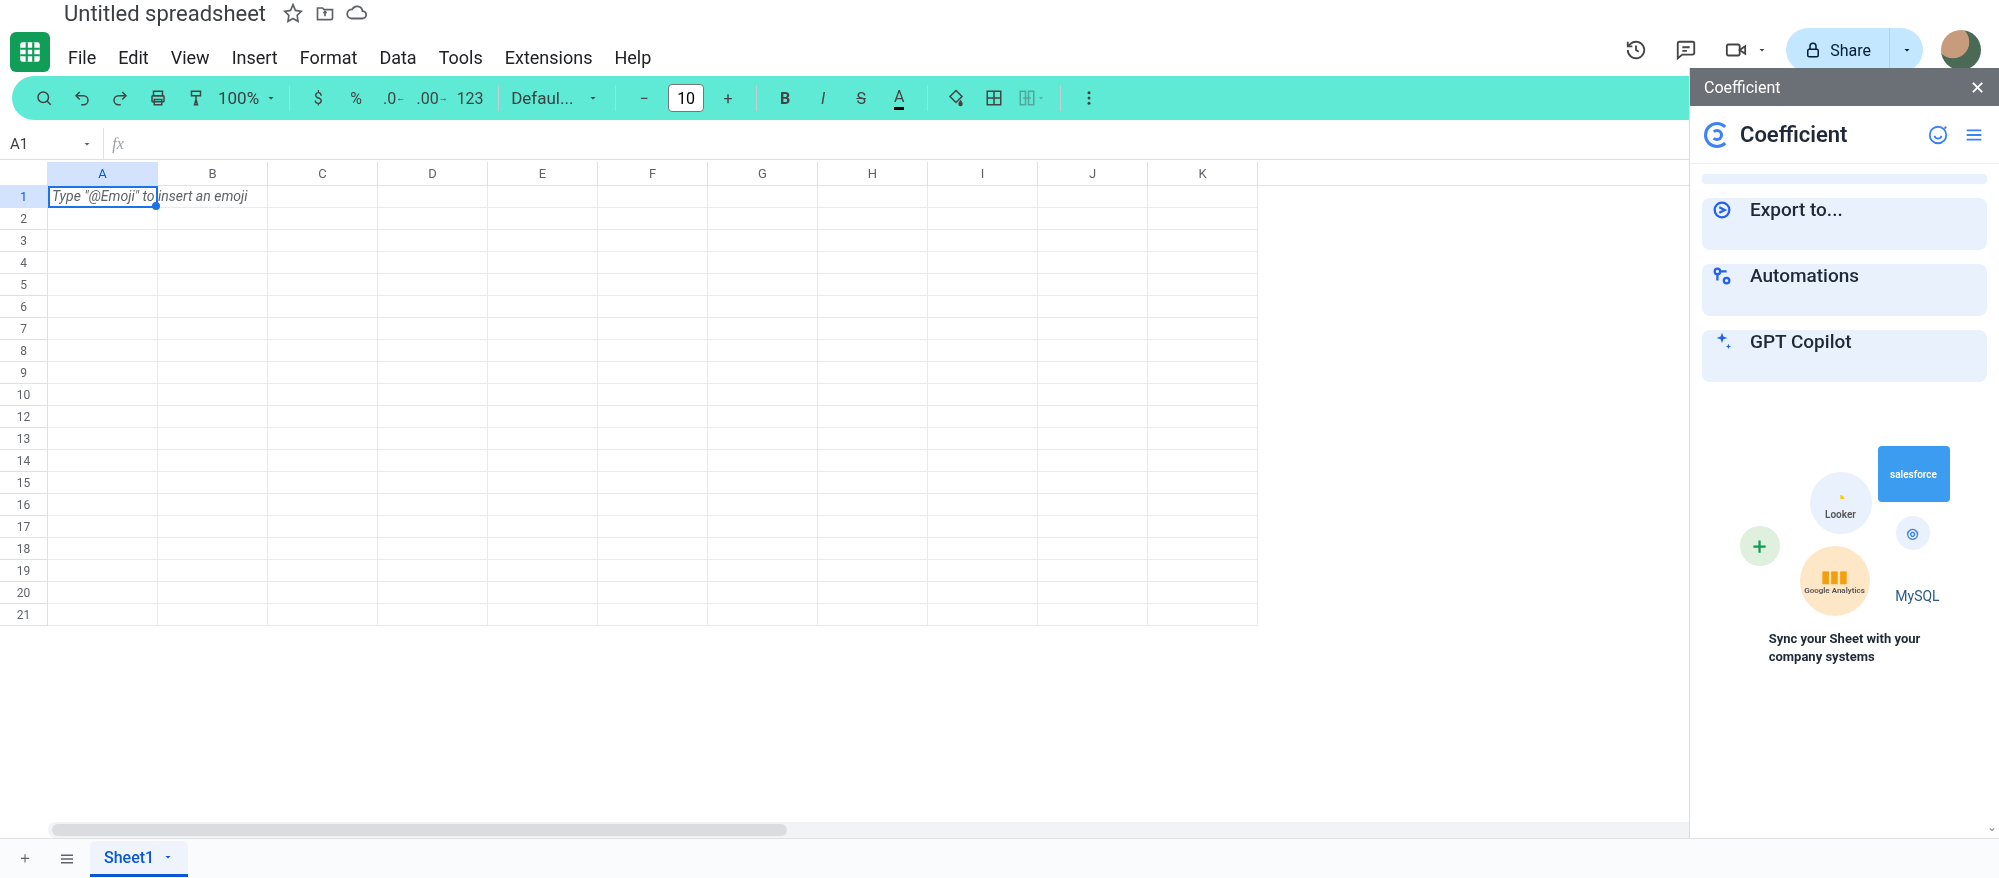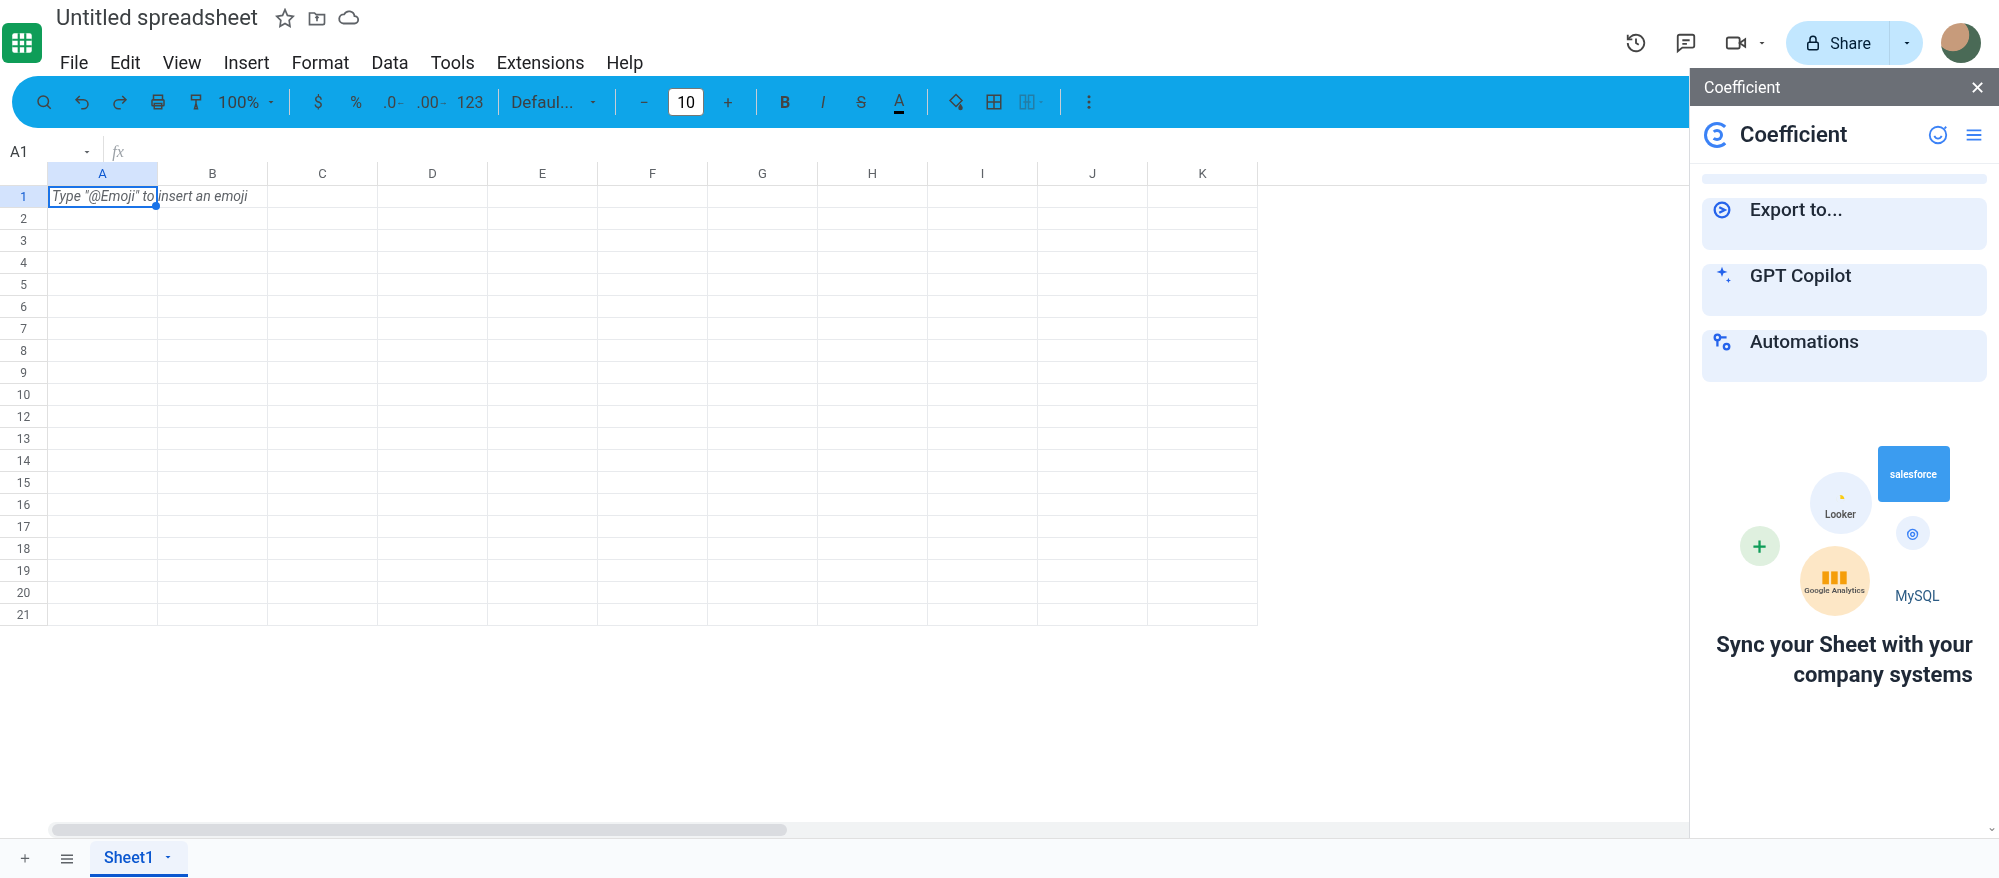--- a/index.html
+++ b/index.html
@@ -1,35 +1,35 @@
 <!DOCTYPE html>
 <html><head>
 <meta charset="utf-8">
 <style>
 *{box-sizing:border-box;margin:0;padding:0;font-family:"Google Sans",Roboto,Arial,sans-serif}
 body{background:#fff;overflow:hidden;height:878px;width:1999px;position:relative;transform-origin:top left}
 
-.titlebar{display:flex;align-items:center;padding:8px 18px 0 2px;height:72px}
+.titlebar{display:flex;align-items:flex-end;padding:8px 18px 0 10px;height:72px}
 .logo{width:40px;height:40px;border-radius:6px;background:#0f9d58;display:flex;align-items:center;justify-content:center;margin-right:8px;margin-top:6px}
 .logo svg{width:26px;height:26px}
 .title-col{flex:1;display:flex;flex-direction:column}
 .title-row{display:flex;align-items:center;gap:10px;height:28px}
 .doc-title{font-size:22px;color:#3c4043;padding:2px 6px}
 .title-icon{color:#5f6368;width:22px;height:22px;display:flex;align-items:center;justify-content:center;cursor:pointer}
 .menubar{display:flex;gap:2px;margin-top:16px}
 .menu-item{font-size:18px;color:#202124;padding:4px 10px;border-radius:4px;cursor:pointer}
 .title-right{display:flex;align-items:center;gap:18px;margin-top:6px}
 .tr-btn{width:32px;height:32px;display:flex;align-items:center;justify-content:center;color:#444;cursor:pointer;border-radius:50%}
 .meet{display:flex;align-items:center;gap:4px}
 .share-wrap{display:flex;align-items:center;background:#c2e7ff;border-radius:40px;height:44px;overflow:hidden}
 .share-main{display:flex;align-items:center;gap:8px;padding:0 18px;font-size:16px;color:#001d35;height:100%;cursor:pointer}
 .share-caret{width:34px;height:100%;display:flex;align-items:center;justify-content:center;border-left:1px solid rgba(0,0,0,.08);cursor:pointer}
 .avatar{width:40px;height:40px;border-radius:50%;background:radial-gradient(circle at 30% 30%,#c79b7b 0 40%,#4a6a56 42% 100%)}
 
-.toolbar{margin:4px 12px 0 12px;background:#0ea5e9;border-radius:40px;height:52px;display:flex;align-items:center;padding:0 16px;gap:6px}
+.toolbar{margin:4px 12px 0 12px;background:#5eead4;border-radius:40px;height:44px;display:flex;align-items:center;padding:0 16px;gap:6px}
 .tb-btn{min-width:32px;height:36px;display:flex;align-items:center;justify-content:center;color:#444;border-radius:6px;cursor:pointer;font-size:16px}
 .tb-sep{width:1px;height:26px;background:#c7cdd6;margin:0 6px}
 .zoom{display:flex;align-items:center;gap:6px;font-size:17px;color:#3c4043}
 .font-select{display:flex;align-items:center;gap:14px;font-size:17px;color:#3c4043;width:92px;overflow:hidden;white-space:nowrap}
 .size-box{display:flex;align-items:center;gap:8px}
 .size-input{width:36px;height:28px;border:1px solid #747775;border-radius:4px;text-align:center;font-size:16px;background:#fff}
 .tb-right{margin-left:auto}
 
 .fxrow{display:flex;align-items:center;height:32px;border-bottom:1px solid #e0e0e0;margin-top:8px}
 .namebox{width:104px;height:100%;display:flex;align-items:center;padding:0 10px;font-size:15px;color:#3c4043;border-right:1px solid #e0e0e0}
@@ -70,21 +70,21 @@
 .sp-brand-name{font-size:22px;font-weight:600;color:#1f2937}
 .sp-brand-right{margin-left:auto;display:flex;gap:14px;color:#3b82f6}
 .sp-body{padding:10px 12px;display:flex;flex-direction:column;gap:14px}
 .sp-stub{height:10px;background:#e9f1fd;border-radius:4px}
 .sp-card{background:#e9f1fd;border-radius:8px;height:52px;display:flex;align-items:flex-start;padding:0 8px;gap:16px;cursor:pointer}
 .sp-card-icon{width:24px;height:24px;display:flex;align-items:center;justify-content:center;color:#2563eb}
 .sp-card-label{font-size:19px;color:#1f2937;font-weight:500}
 .sp-promo{margin-top:50px;display:flex;flex-direction:column;align-items:center;gap:14px;padding:0 10px}
 .promo-cloud{width:210px;height:170px;position:relative}
 .pc{position:absolute;border-radius:50%;display:flex;align-items:center;justify-content:center;font-size:10px;color:#555;font-weight:600}
-.sp-promo-text{font-size:22px;font-weight:700;color:#1f2937;text-align:right;line-height:1.35}
+.sp-promo-text{font-size:13px;font-weight:700;color:#1f2937;text-align:left;line-height:1.35}
 .sp-scroll{position:absolute;right:2px;bottom:4px;font-size:12px;color:#888}
 svg{display:block}
 </style>
 </head>
 <body>
 
 <div class="titlebar">
   <div class="logo">
     <svg viewBox="0 0 24 24">
         <rect x="3" y="3" width="18" height="18" rx="2" fill="#fff"></rect>
@@ -623,35 +623,35 @@
       <span class="sp-card-icon">
           <svg width="22" height="22" viewBox="0 0 24 24" fill="none" stroke="currentColor" stroke-width="2.5">
             <circle cx="12" cy="12" r="8"></circle>
             <path d="M9 9l6 3-6 3"></path>
           </svg>
         </span>
       <span class="sp-card-label">Export to...</span>
     </div>
     <div class="sp-card">
       <span class="sp-card-icon">
-          <svg width="22" height="22" viewBox="0 0 24 24" fill="currentColor">
-            <path d="M12 2l1.5 4L18 7.5 13.5 9 12 13l-1.5-4L6 7.5 10.5 6zM19 14l.8 2 2 .8-2 .8-.8 2-.8-2-2-.8 2-.8z"></path>
-          </svg>
-        </span>
-      <span class="sp-card-label">GPT Copilot</span>
-    </div>
-    <div class="sp-card">
-      <span class="sp-card-icon">
           <svg width="22" height="22" viewBox="0 0 24 24" fill="none" stroke="currentColor" stroke-width="2.5">
             <circle cx="7" cy="7" r="3"></circle>
             <circle cx="17" cy="17" r="3"></circle>
             <path d="M10 7h7M7 10v7"></path>
           </svg>
         </span>
       <span class="sp-card-label">Automations</span>
+    </div>
+    <div class="sp-card">
+      <span class="sp-card-icon">
+          <svg width="22" height="22" viewBox="0 0 24 24" fill="currentColor">
+            <path d="M12 2l1.5 4L18 7.5 13.5 9 12 13l-1.5-4L6 7.5 10.5 6zM19 14l.8 2 2 .8-2 .8-.8 2-.8-2-2-.8 2-.8z"></path>
+          </svg>
+        </span>
+      <span class="sp-card-label">GPT Copilot</span>
     </div>
     <div class="sp-promo">
       <div class="promo-cloud">
         <div class="pc" style="top:26px;left:70px;width:62px;height:62px;background:#e9f1fd;flex-direction:column">
             <span style="font-size:18px;color:#facc15">◔</span>
             <span>Looker</span>
           </div>
         <div class="pc" style="top:0;right:0;width:72px;height:56px;background:#3b9cf0;border-radius:4px;color:#fff">salesforce</div>
         <div class="pc" style="top:80px;left:0;width:40px;height:40px;background:#dff0df;color:#0f9d58;font-size:22px">＋</div>
         <div class="pc" style="top:100px;left:60px;width:70px;height:70px;background:#fde7c6;flex-direction:column">

